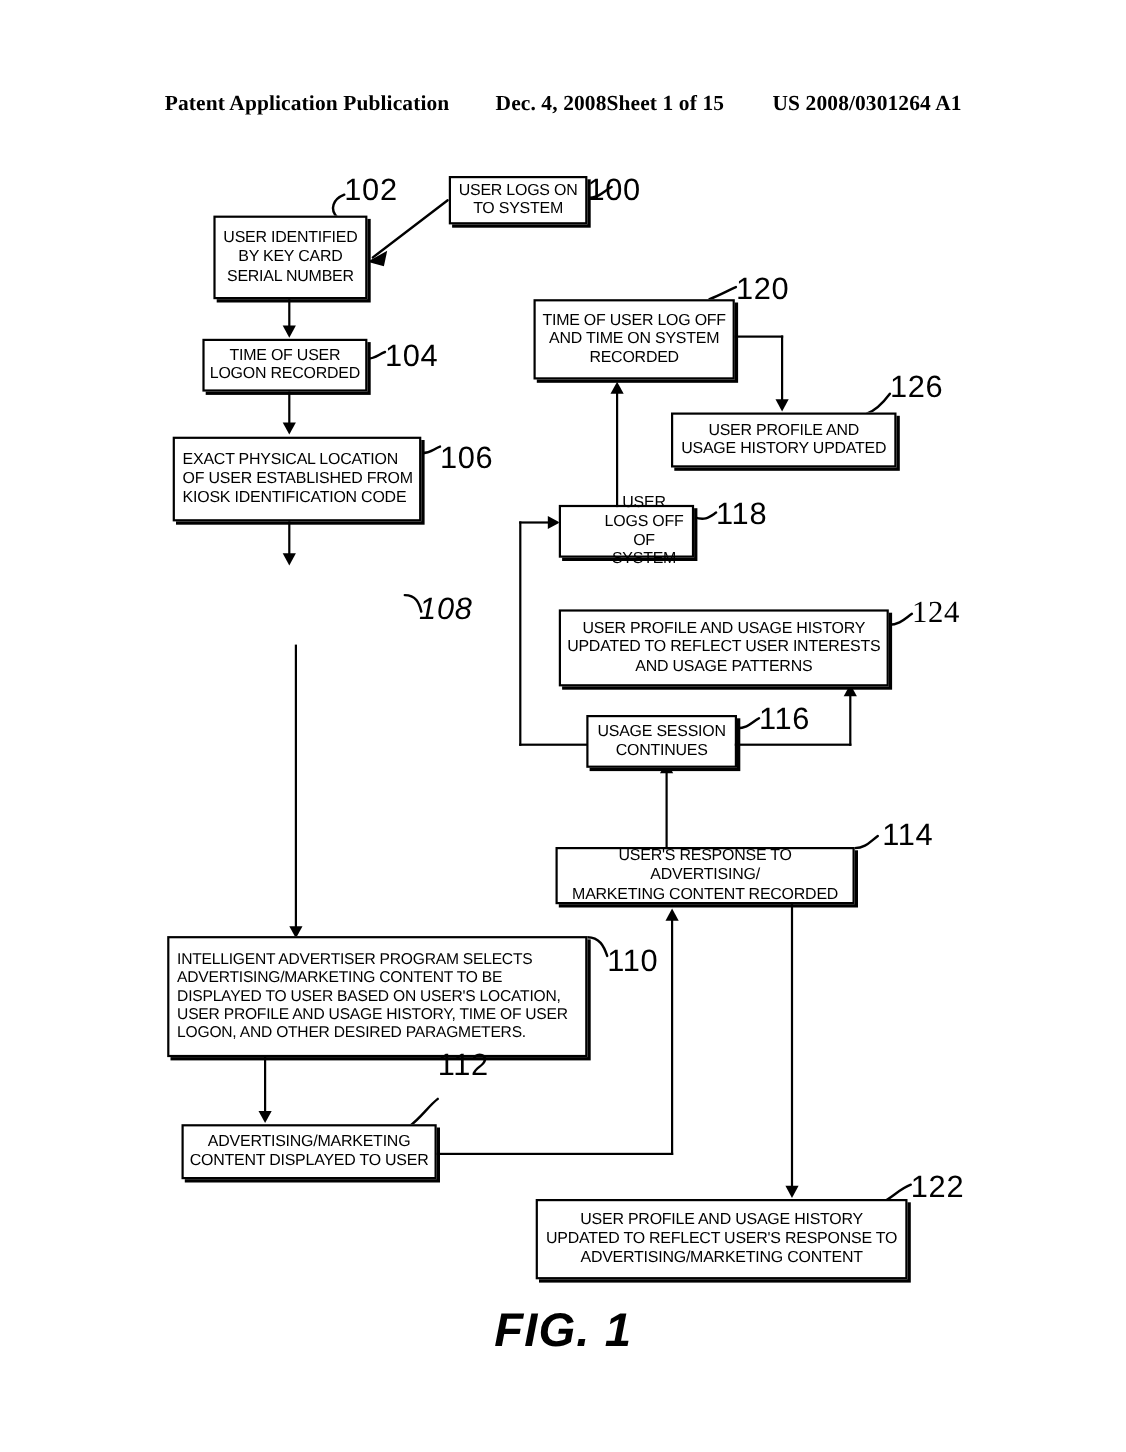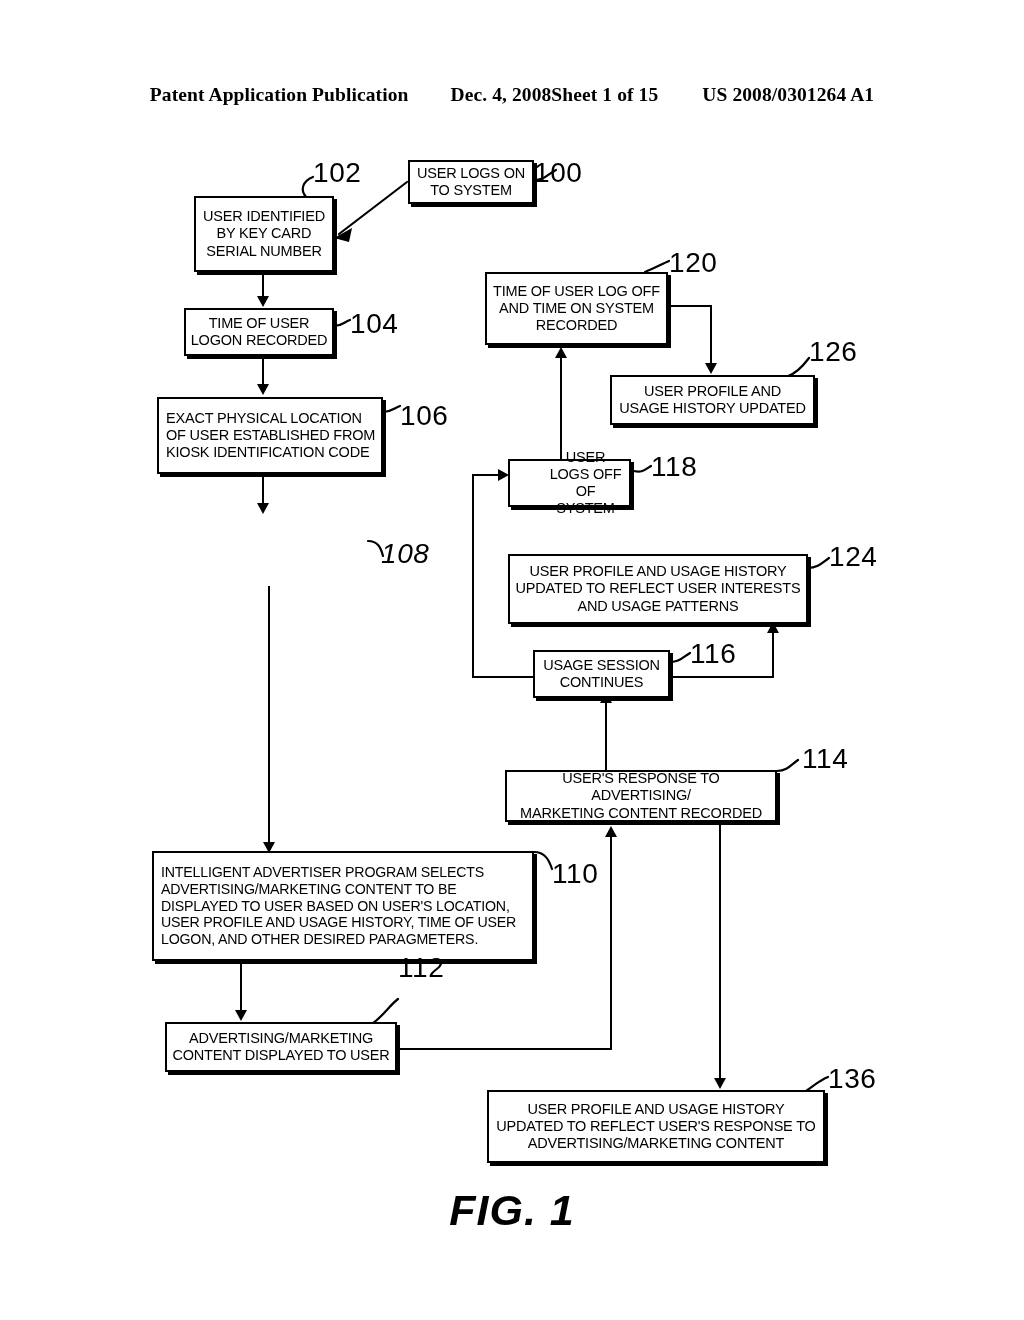--- a/index.html
+++ b/index.html
@@ -257,21 +257,21 @@
   <div class="ln v" style="left:719px; top:822px; height:258px;"></div>
   <div class="arrow down" style="left:714px; top:1078px;"></div>
 
   <div class="node" style="left:487px; top:1090px; width:338px; height:73px;">
     <span class="txt">
       <span>USER PROFILE AND USAGE HISTORY</span><br>
       <span>UPDATED TO REFLECT USER'S RESPONSE TO</span><br>
       <span>ADVERTISING/MARKETING CONTENT</span>
     </span>
   </div>
-  <div class="ref" style="left:828px; top:1063px;">136</div>
+  <div class="ref" style="left:828px; top:1063px;">122</div>
 
   <div class="ln v" style="left:605px; top:700px; height:72px;"></div>
   <div class="arrow up" style="left:600px; top:692px;"></div>
 
   <div class="node" style="left:533px; top:650px; width:137px; height:48px;">
     <span class="txt">
       <span>USAGE SESSION</span><br>
       <span>CONTINUES</span>
     </span>
   </div>
@@ -281,21 +281,21 @@
   <div class="ln v" style="left:772px; top:632px; height:46px;"></div>
   <div class="arrow up" style="left:767px; top:622px;"></div>
 
   <div class="node" style="left:508px; top:554px; width:300px; height:70px;">
     <span class="txt">
       <span>USER PROFILE AND USAGE HISTORY</span><br>
       <span>UPDATED TO REFLECT USER INTERESTS</span><br>
       <span>AND USAGE PATTERNS</span>
     </span>
   </div>
-  <div class="ref" style="left:829px; top:541px;">124</div>
+  <div class="ref" style="left:829px; top:541px;font-family:Liberation Serif, serif;">124</div>
 
   <div class="ln h" style="left:472px; top:676px; width:62px;"></div>
   <div class="ln v" style="left:472px; top:474px; height:204px;"></div>
   <div class="ln h" style="left:472px; top:474px; width:29px;"></div>
   <div class="arrow right" style="left:498px; top:469px;"></div>
 
   <div class="node" style="left:508px; top:459px; width:123px; height:48px;padding-left:36px;">
     <span class="txt">
       <span>USER LOGS OFF</span><br>
       <span>OF SYSTEM</span>

